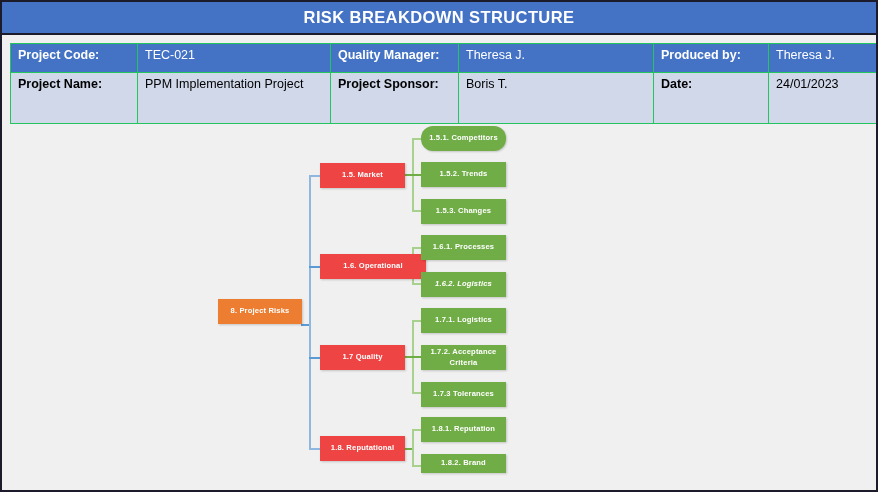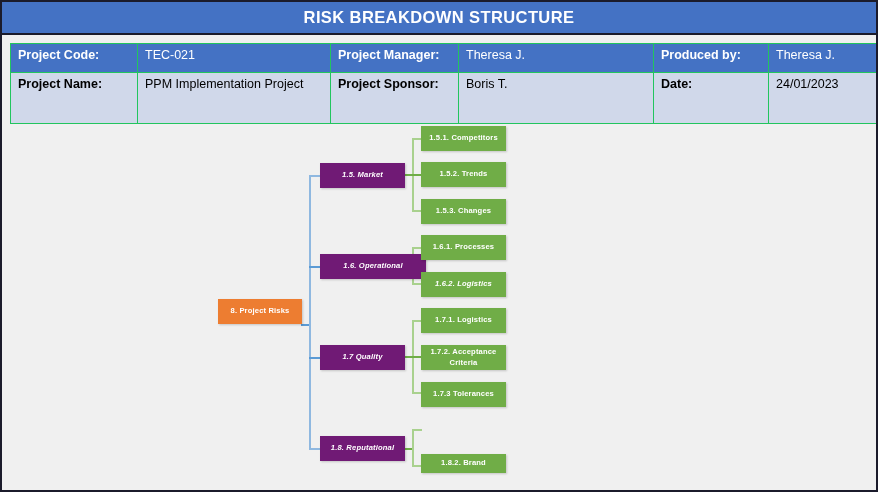--- a/index.html
+++ b/index.html
@@ -96,21 +96,21 @@
     text-align: center;
     color: #ffffff;
     font-size: 7.6px;
     font-weight: bold;
     line-height: 1.35;
     letter-spacing: 0.15px;
     padding: 1px 3px;
     box-shadow: 1px 1px 2px rgba(0,0,0,0.18);
   }
   .node.root   { background: #ed7d31; }
-  .node.level2 { background: #701a75; font-style: italic; }
+  .node.level2 { background: #ef4444; }
   .node.level3 { background: #70ad47; }
 
   .conn {
     position: absolute;
     box-sizing: border-box;
   }
   .conn.blue  { background: #8fb8e0; }
   .conn.green { background: #a9d18e; }
   .conn.blue-strong  { background: #5b9bd5; }
   .conn.green-strong { background: #70ad47; }
@@ -122,21 +122,21 @@
 
   <div id="title-bar">
     <span id="title-text">RISK BREAKDOWN STRUCTURE</span>
   </div>
 
   <table id="info-table">
     <tbody>
         <tr class="hdr-row">
       <td class="lbl c1">Project Code:</td>
       <td class="val c2">TEC-021</td>
-      <td class="lbl c3">Project Manager:</td>
+      <td class="lbl c3">Quality Manager:</td>
       <td class="val c4">Theresa J.</td>
       <td class="lbl c5">Produced by:</td>
       <td class="val c6">Theresa J.</td>
     </tr>
     <tr class="sub-row">
       <td class="lbl c1">Project Name:</td>
       <td class="val c2">PPM Implementation Project</td>
       <td class="lbl c3">Project Sponsor:</td>
       <td class="val c4">Boris T.</td>
       <td class="lbl c5">Date:</td>
@@ -181,27 +181,28 @@
     <div class="conn green" style="left:410px; top:313px; width:10px; height:2px;"></div>
     <div class="conn green" style="left:410px; top:349px; width:10px; height:2px;"></div>
 
     <div class="node root" style="left:216px; top:183px; width:84px; height:25px;">8. Project Risks</div>
 
     <div class="node level2" style="left:318px; top:47px; width:85px; height:25px;">1.5. Market</div>
     <div class="node level2" style="left:318px; top:138px; width:106px; height:25px;">1.6.  Operational</div>
     <div class="node level2" style="left:318px; top:229px; width:85px; height:25px;">1.7 Quality</div>
     <div class="node level2" style="left:318px; top:320px; width:85px; height:25px;">1.8. Reputational</div>
 
-    <div class="node level3" style="left:419px; top:10px; width:85px; height:25px;">1.5.1. Competitors</div>
+    <div class="node level3" style="left:419px; top:10px; width:85px; height:25px;border-radius:12px;">1.5.1. Competitors</div>
     <div class="node level3" style="left:419px; top:46px; width:85px; height:25px;">1.5.2. Trends</div>
     <div class="node level3" style="left:419px; top:83px; width:85px; height:25px;">1.5.3. Changes</div>
 
     <div class="node level3" style="left:419px; top:119px; width:85px; height:25px;">1.6.1. Processes</div>
     <div class="node level3" style="left:419px; top:156px; width:85px; height:25px;font-style:italic;">1.6.2. Logistics</div>
 
     <div class="node level3" style="left:419px; top:192px; width:85px; height:25px;">1.7.1. Logistics</div>
     <div class="node level3" style="left:419px; top:229px; width:85px; height:25px;">1.7.2. Acceptance Criteria</div>
     <div class="node level3" style="left:419px; top:266px; width:85px; height:25px;">1.7.3 Tolerances</div>
 
+    <div class="node level3" style="left:419px; top:301px; width:85px; height:25px;">1.8.1. Reputation</div>
     <div class="node level3" style="left:419px; top:338px; width:85px; height:19px;">1.8.2. Brand</div>
 
   </div>
 </div>
 
 </body></html>

